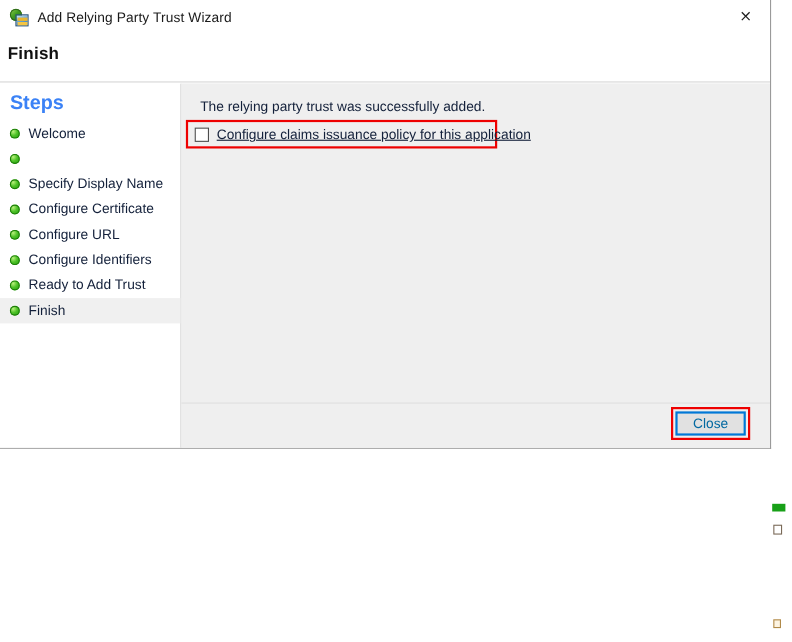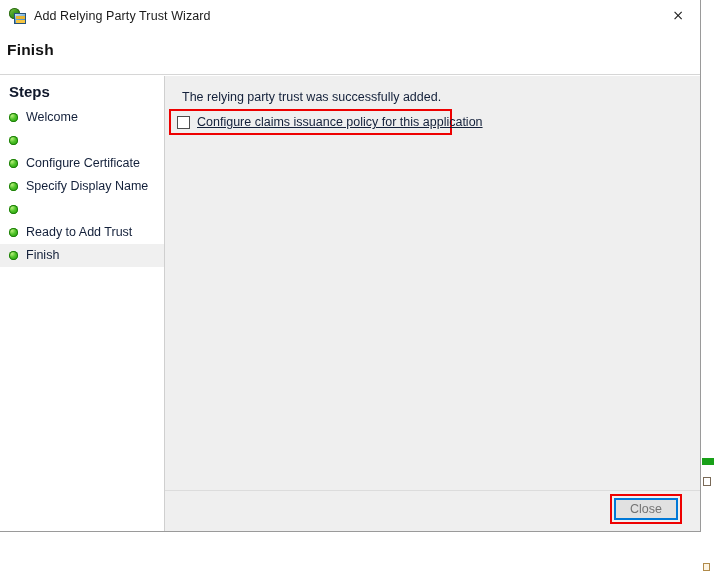--- a/index.html
+++ b/index.html
@@ -49,21 +49,21 @@
     background: #fdf4e2;
     box-sizing: border-box;
   }
 
   
   #wizard-window {
     position: absolute;
     left: 0;
     top: 0;
     width: 701px;
-    height: 532px;
+    height: 408px;
     background: #ffffff;
     border: 1px solid #9a9a9a;
     border-left: none;
     border-top: none;
     box-sizing: border-box;
   }
 
   
   #title-bar {
     position: relative;
@@ -159,23 +159,23 @@
   
   #steps-sidebar {
     width: 165px;
     flex: none;
     background: #ffffff;
     border-right: 1px solid #cfcfcf;
     box-sizing: border-box;
     position: relative;
   }
   #steps-heading {
-    font-size: 15px;
+    font-size: 18px;
     font-weight: bold;
-    color: #0f172a;
+    color: #3b82f6;
     padding: 7px 0 6px 9px;
   }
   .step-row {
     display: flex;
     align-items: flex-start;
     padding: 3px 4px 3px 9px;
     min-height: 17px;
     cursor: default;
   }
   .step-row.current {
@@ -284,21 +284,21 @@
     background: #e1e1e1;
     border: 2px solid #0078d7;
     box-sizing: border-box;
     display: flex;
     align-items: center;
     justify-content: center;
     cursor: default;
   }
   #close-action-button .btn-text {
     font-size: 12.5px;
-    color: #737373;
+    color: #0369a1;
   }
 </style>
 </head>
 <body>
 
 <div id="desktop-backdrop">
   <div class="bg-green-mark"></div>
   <div class="bg-tiny-icon"></div>
   <div class="bg-tiny-icon2"></div>
 </div>
@@ -327,28 +327,33 @@
 
       <div class="step-row">
         <span class="step-bullet"></span>
         <span class="step-label">Welcome</span>
       </div>
       <div class="step-row">
         <span class="step-bullet"></span>
       </div>
       <div class="step-row">
         <span class="step-bullet"></span>
+        <span class="step-label">Specify Display Name</span>
+      </div>
+      <div class="step-row">
+        <span class="step-bullet"></span>
         <span class="step-label">Configure Certificate</span>
       </div>
       <div class="step-row">
         <span class="step-bullet"></span>
-        <span class="step-label">Specify Display Name</span>
-      </div>
-      <div class="step-row">
-        <span class="step-bullet"></span>
+        <span class="step-label">Configure URL</span>
+      </div>
+      <div class="step-row">
+        <span class="step-bullet"></span>
+        <span class="step-label">Configure Identifiers</span>
       </div>
       <div class="step-row">
         <span class="step-bullet"></span>
         <span class="step-label">Ready to Add Trust</span>
       </div>
       <div class="step-row current">
         <span class="step-bullet"></span>
         <span class="step-label">Finish</span>
       </div>
     </div>

